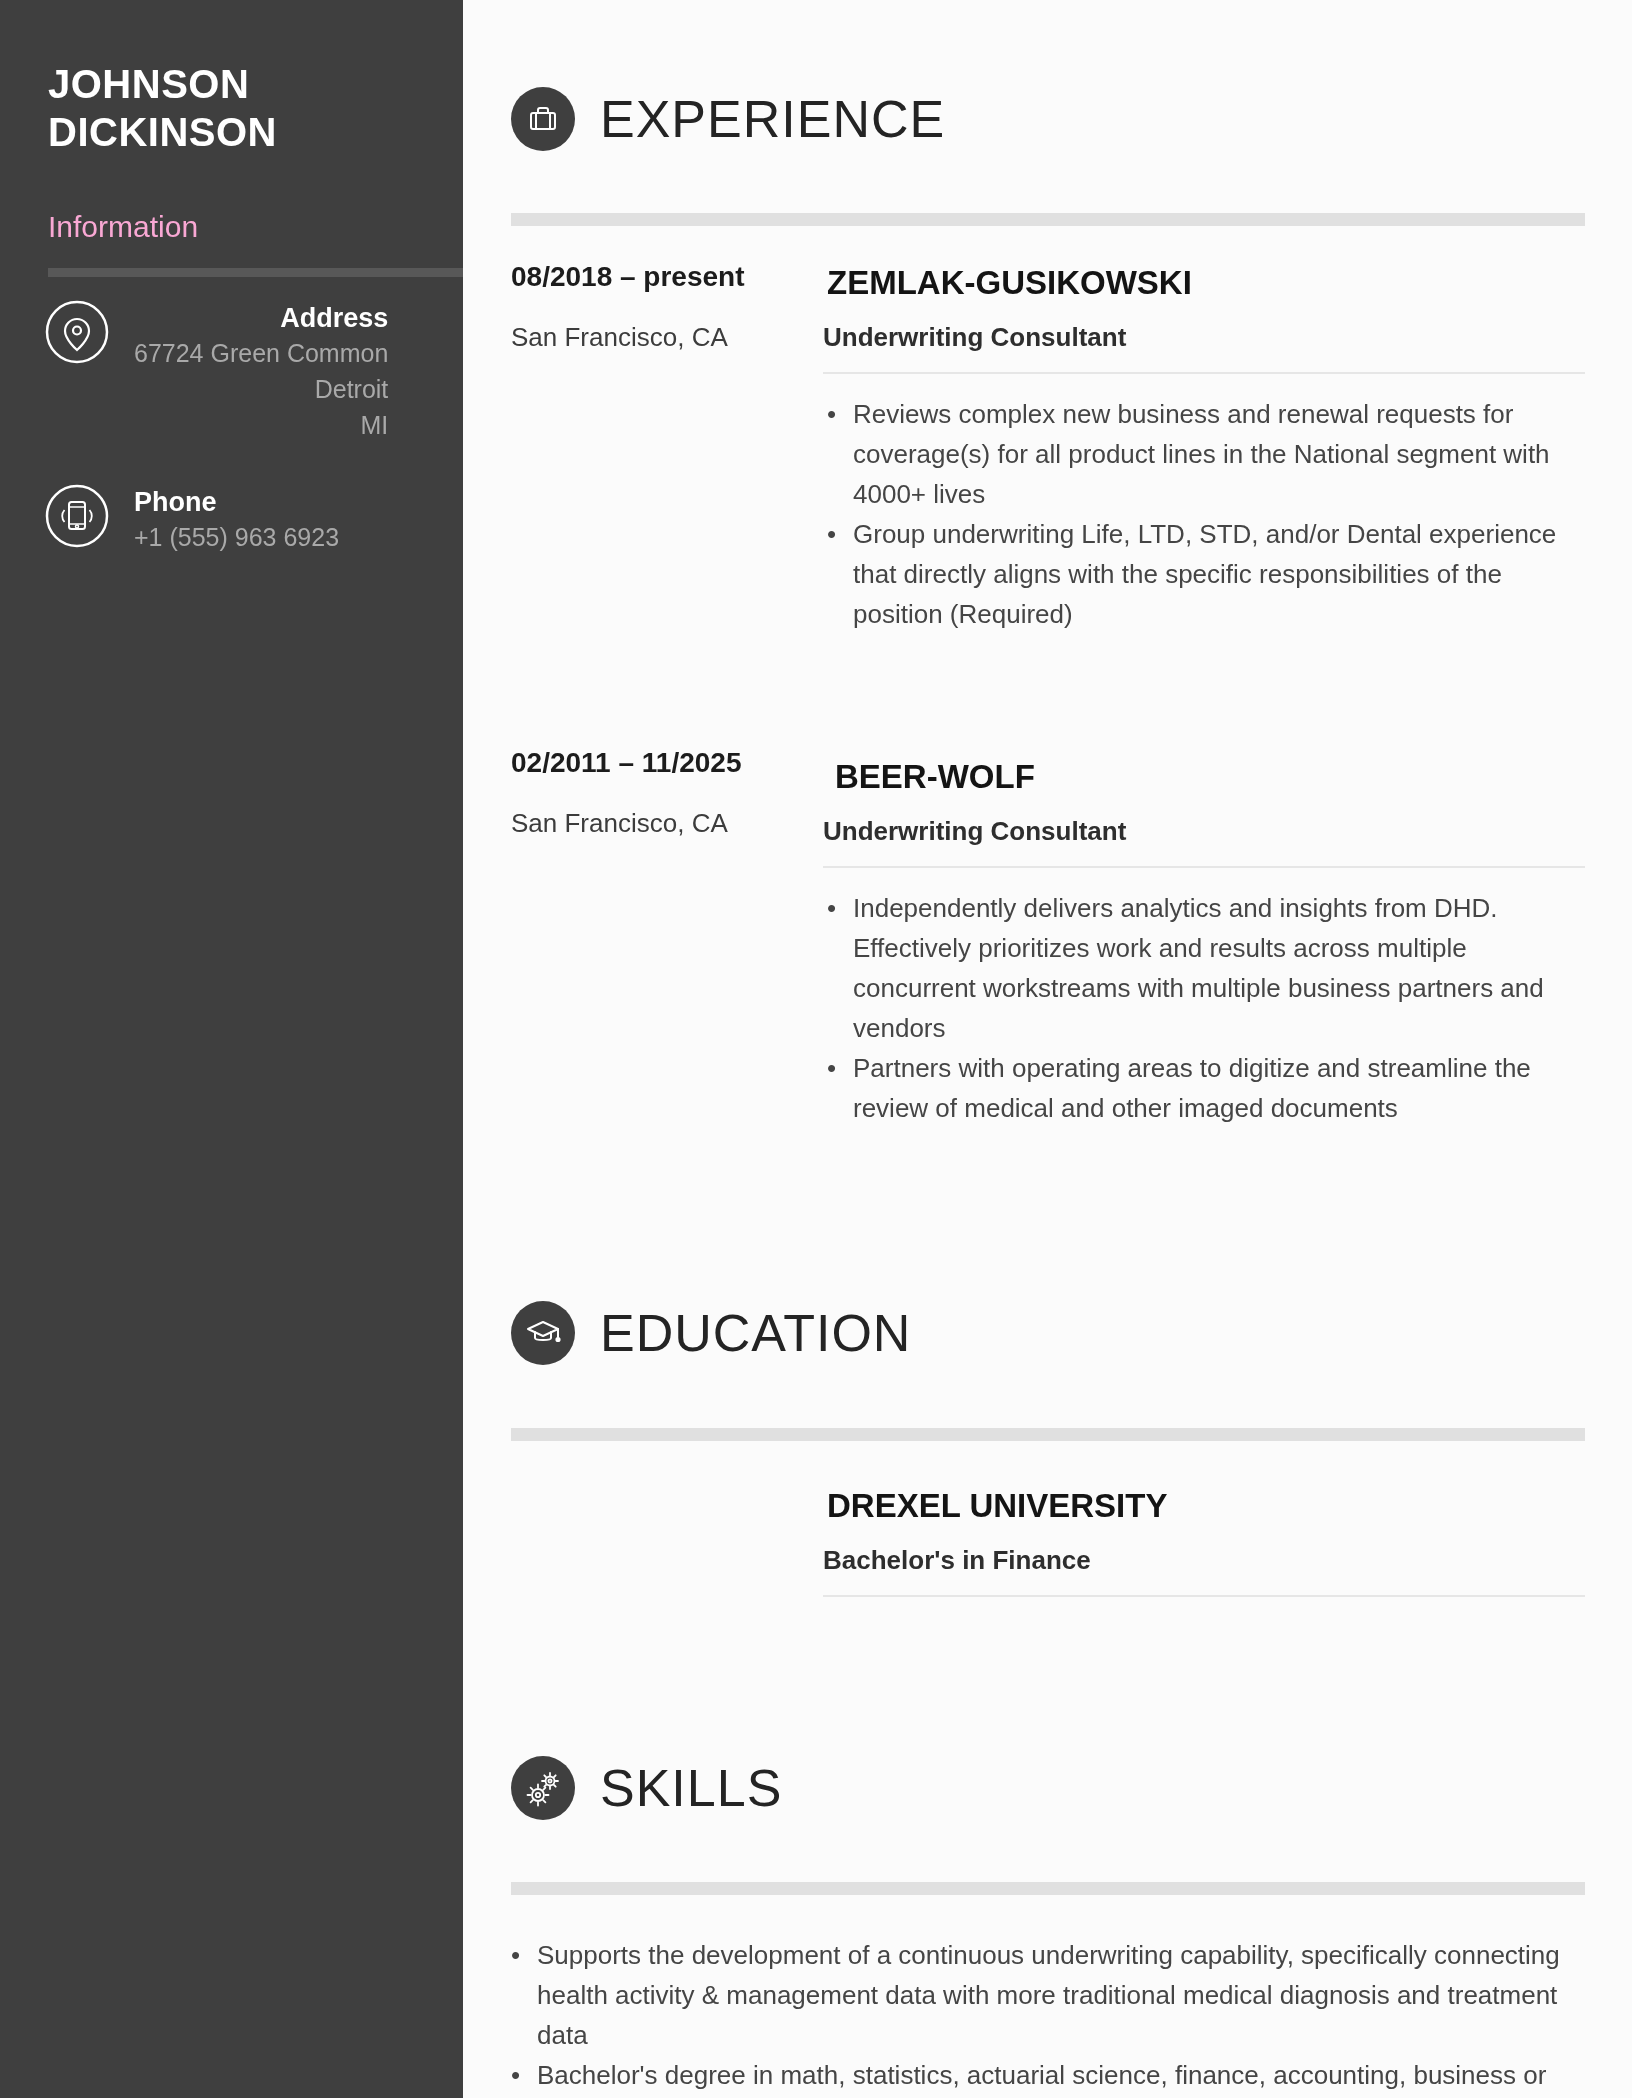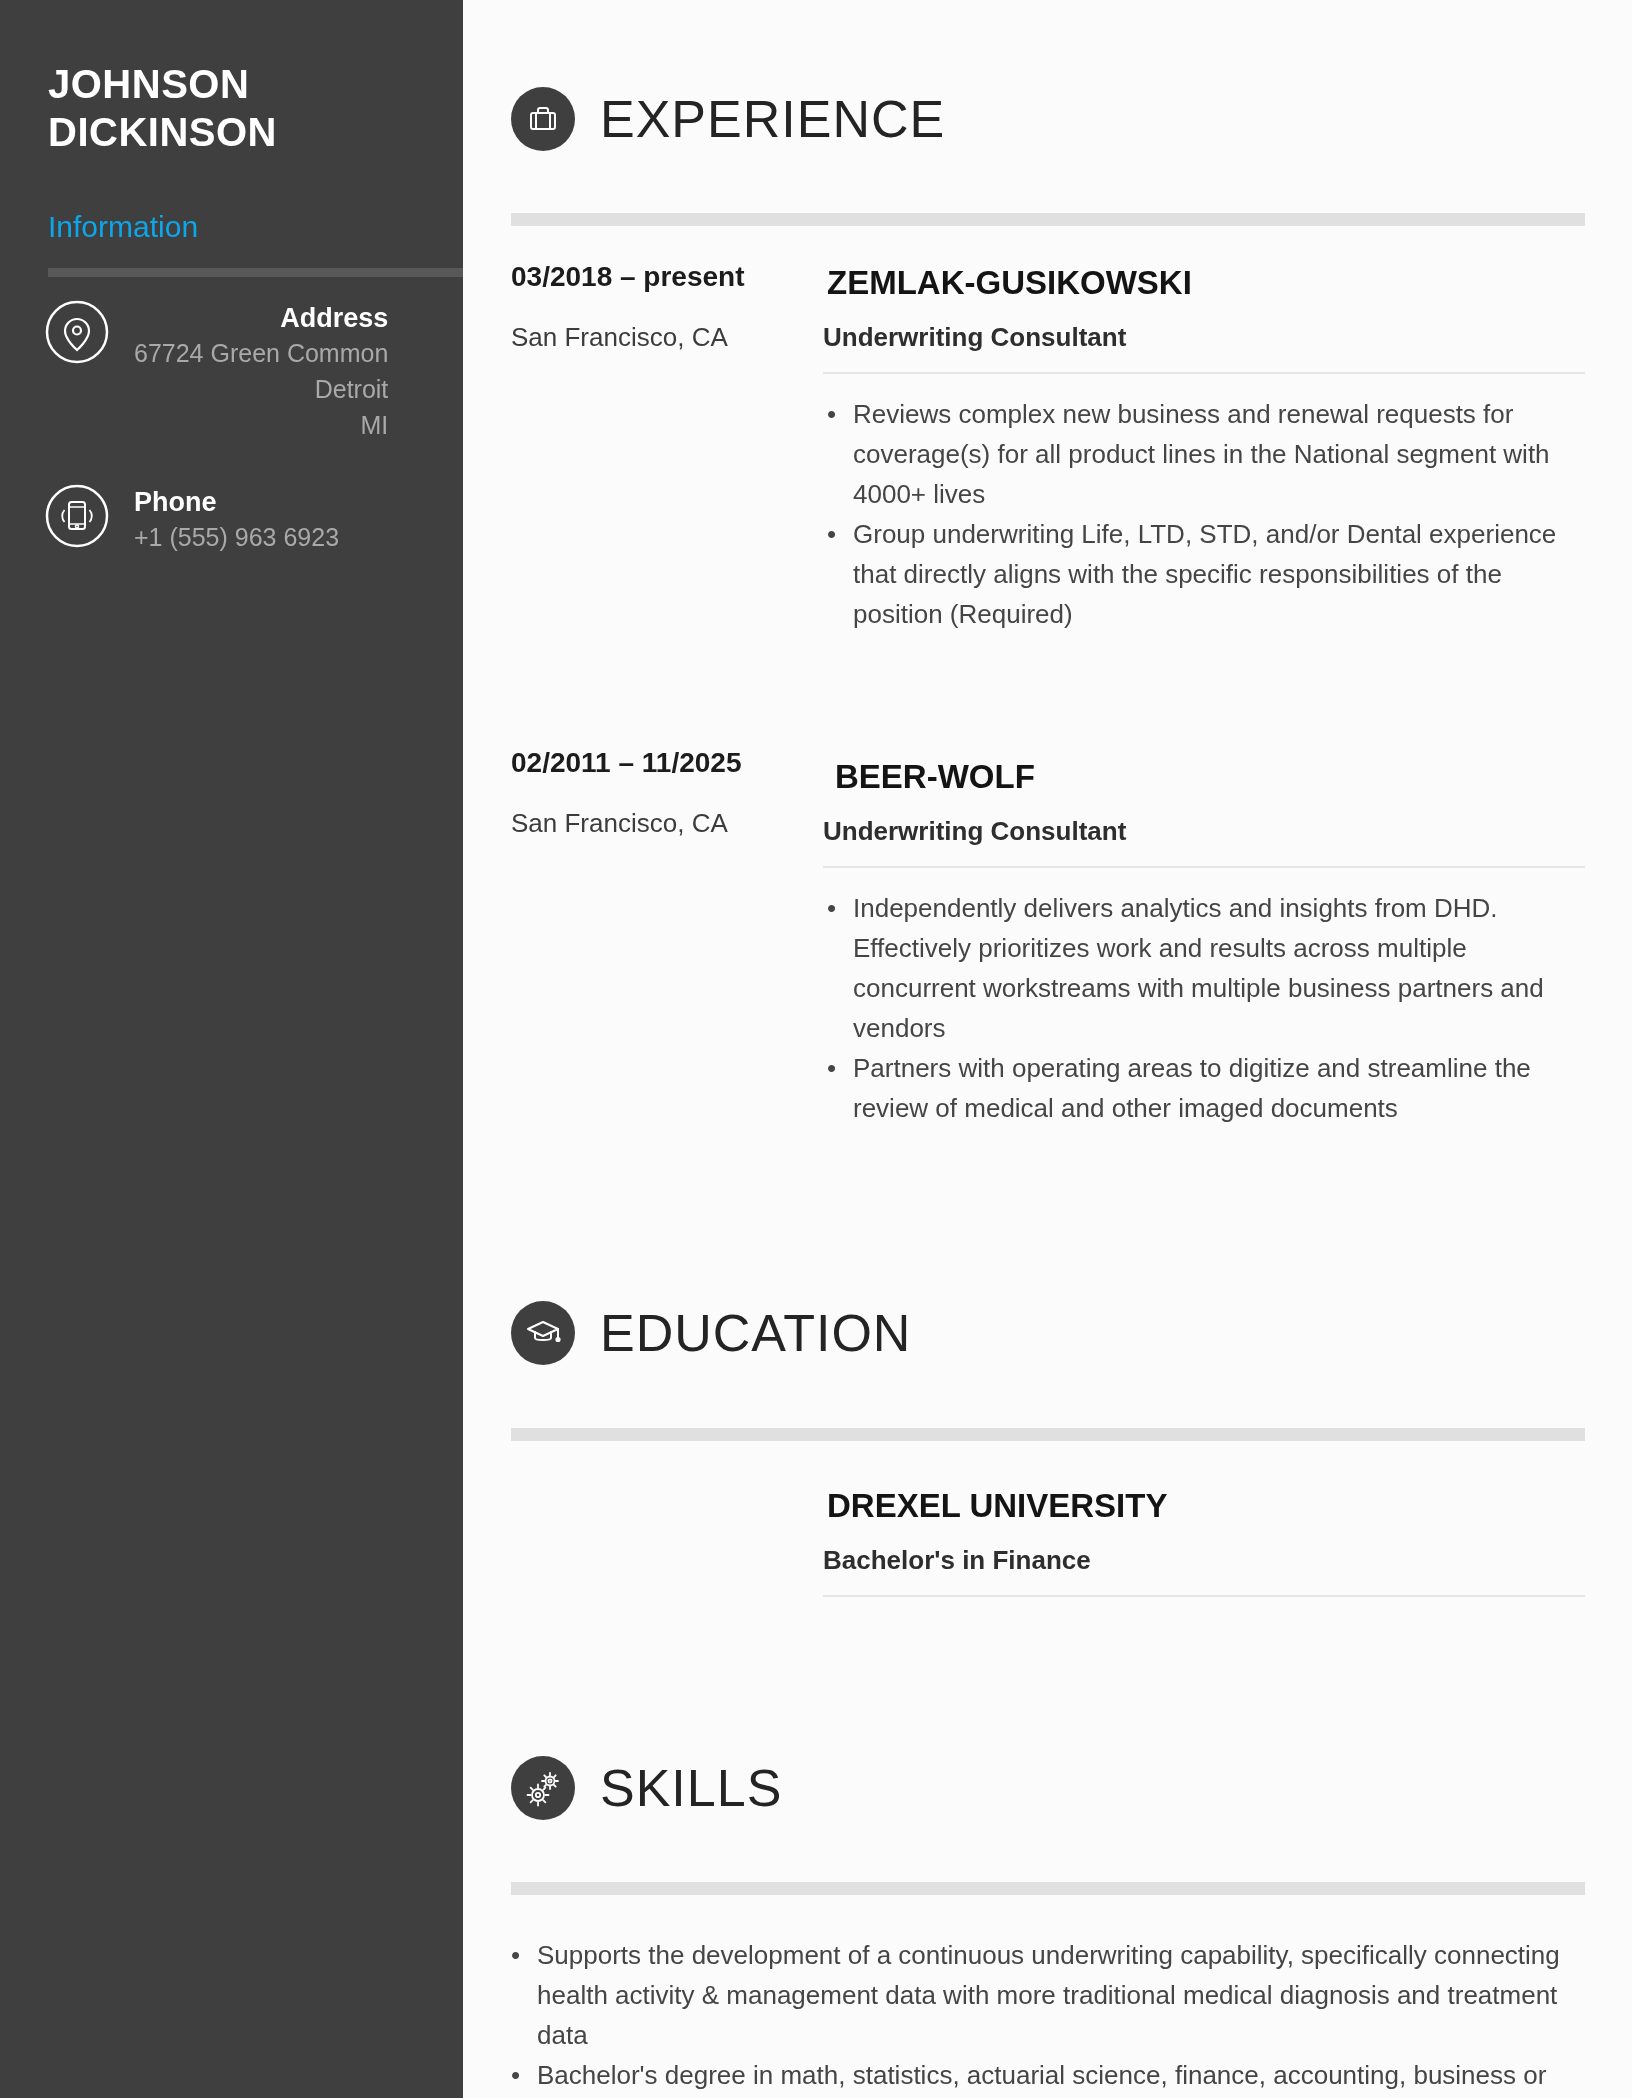--- a/index.html
+++ b/index.html
@@ -15,21 +15,21 @@
     position:absolute;left:0;top:0;width:463px;height:2098px;
     background:#3f3f3f;box-sizing:border-box;
   }
   .name{
     margin:60px 48px 0 48px;max-width:330px;
     font-size:40px;line-height:48px;font-weight:bold;color:#ffffff;
     letter-spacing:.5px;
   }
   .info-heading{
     margin:54px 48px 16px 48px;
-    font-size:30px;font-weight:400;color:#0ea5e9;
+    font-size:30px;font-weight:400;color:#f9a8d4;
   }
   .info-divider{
     margin:24px 0 0 48px;height:9px;width:415px;background:#585858;
   }
   .contact-item{display:flex;margin-left:44px;margin-right:30px;}
   .contact-item.first{margin-top:22px;text-align:right;}
   .contact-item + .contact-item{margin-top:40px;}
   .contact-icon{flex:0 0 66px;width:66px;height:66px;}
   .contact-text{margin-left:24px;padding-top:3px;}
   .contact-label{font-size:27px;line-height:33px;font-weight:bold;color:#ffffff;}
@@ -129,21 +129,21 @@
           <line x1="11" y1="13" x2="11" y2="27"></line>
           <line x1="25" y1="13" x2="25" y2="27"></line>
         </svg>
       </span>
       <h2 class="section-title">EXPERIENCE</h2>
     </div>
     <div class="section-bar"></div>
 
     <div class="entry">
       <div class="entry-left">
-        <div class="entry-date">03/2018 – present</div>
+        <div class="entry-date">08/2018 – present</div>
         <div class="entry-location">San Francisco, CA</div>
       </div>
       <div class="entry-right">
         <h3 class="entry-company" style="margin:4px">ZEMLAK-GUSIKOWSKI</h3>
         <div class="entry-role">Underwriting Consultant</div>
         <div class="entry-divider"></div>
         <ul class="bullets">
 
         <li>Reviews complex new business and renewal requests for coverage(s) for all product lines in the National segment with 4000+ lives</li>
             <li>Group underwriting Life, LTD, STD, and/or Dental experience that directly aligns with the specific responsibilities of the position (Required)</li>

